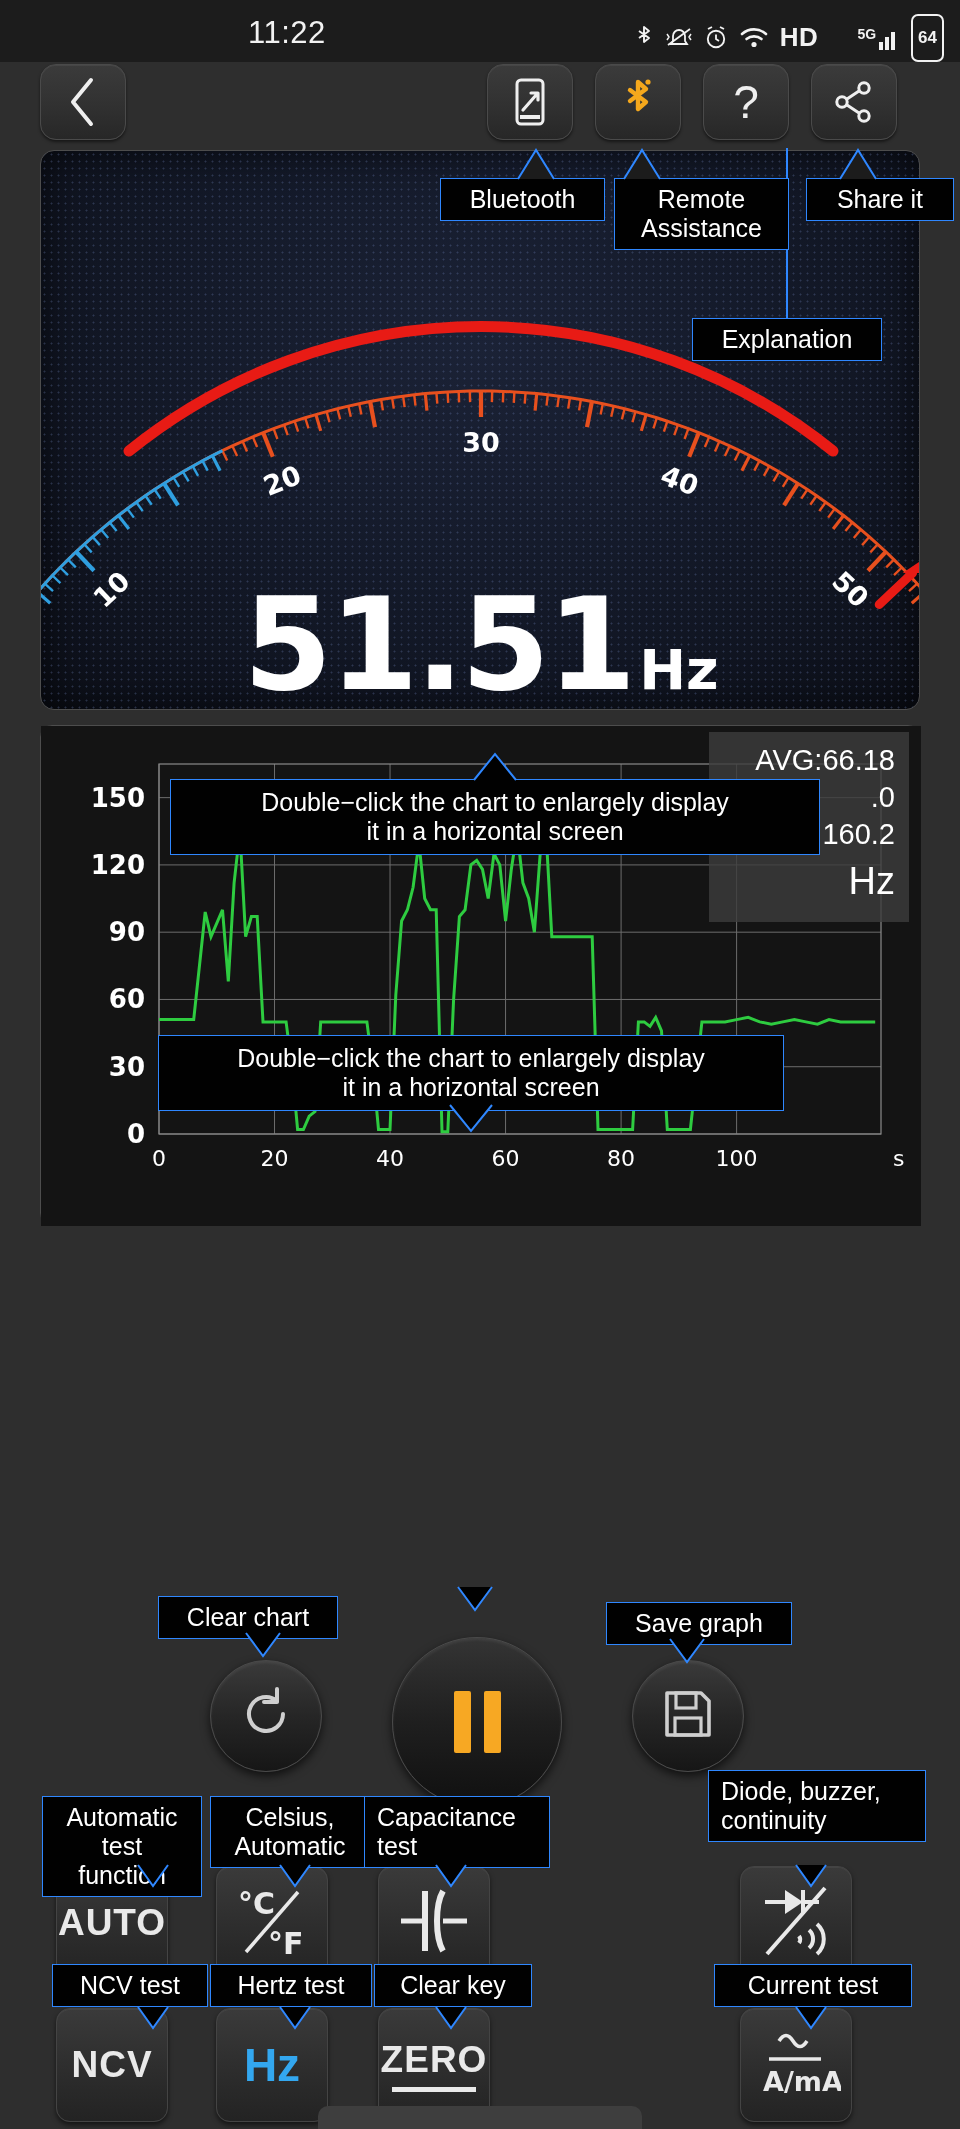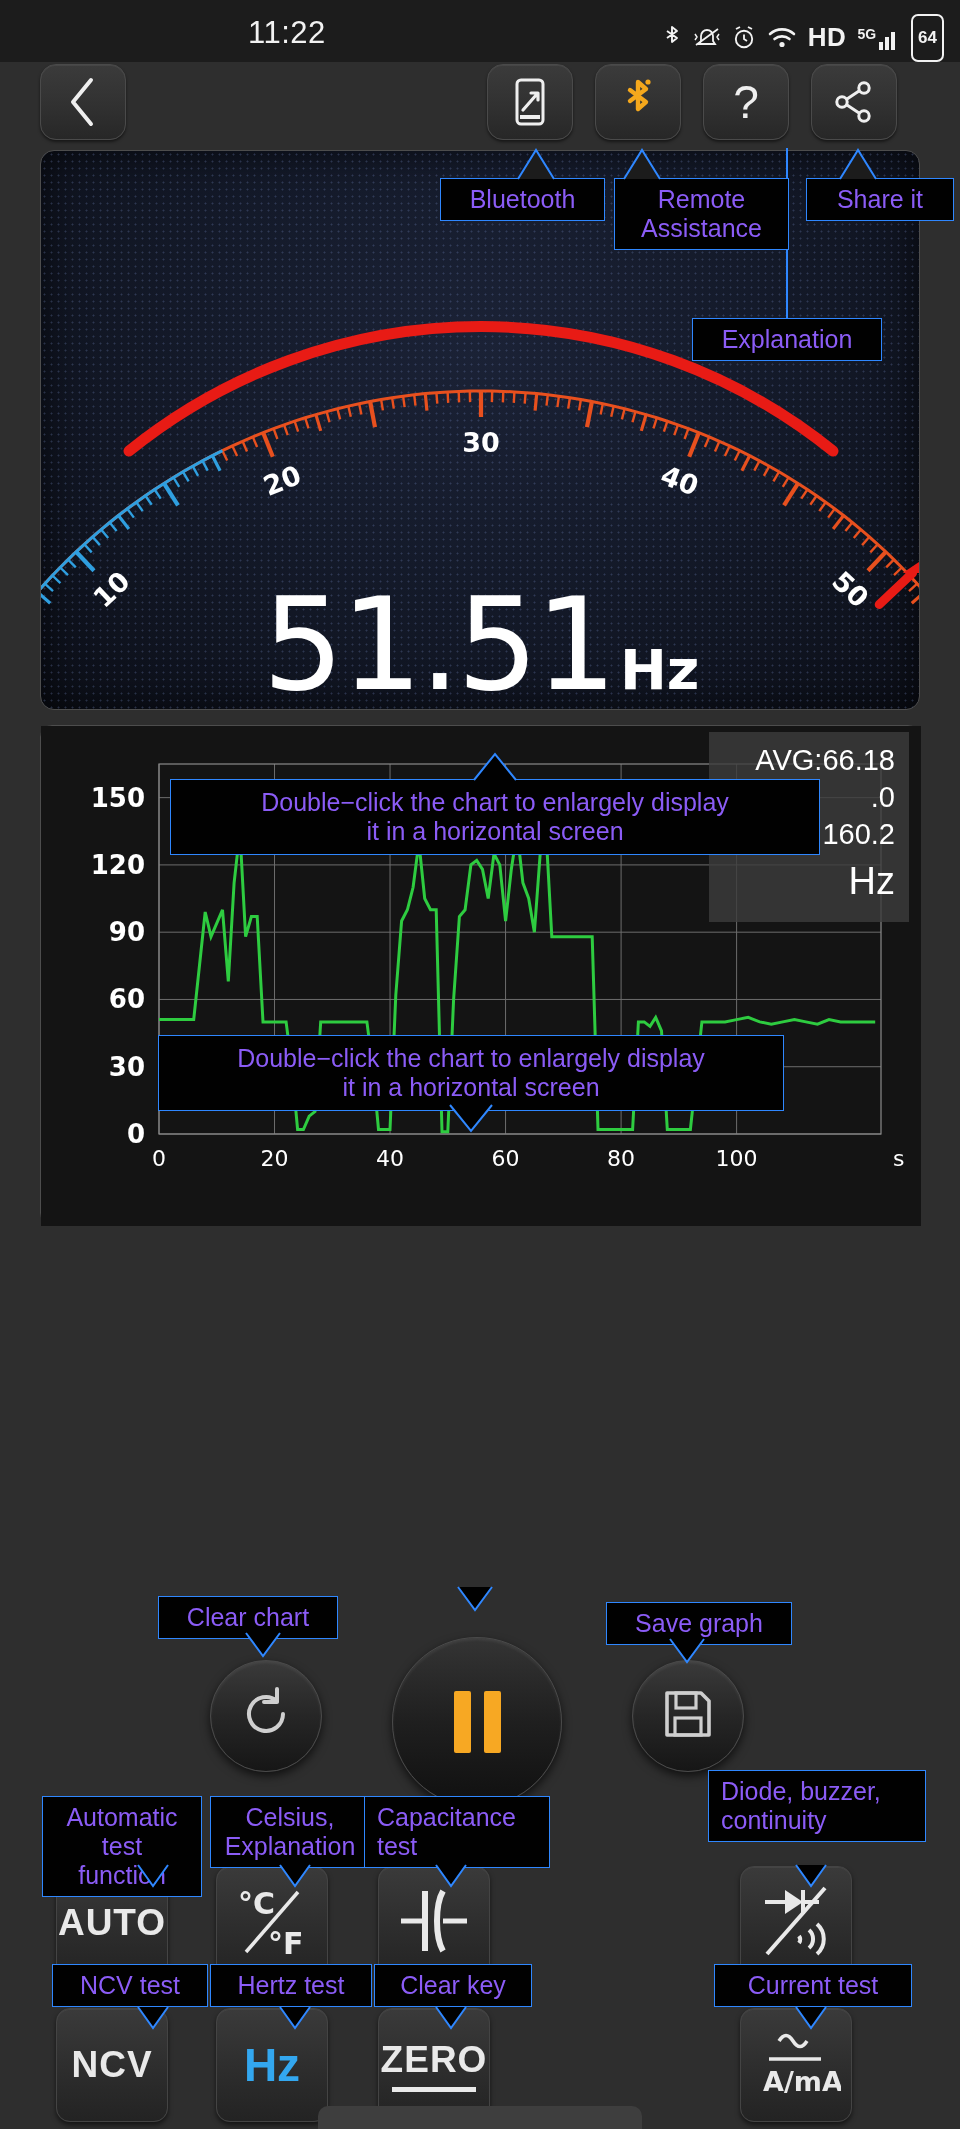--- a/index.html
+++ b/index.html
@@ -20,21 +20,21 @@
     position: absolute; left: 248px; top: 15px;
     color: #f2f2f2; font-size: 31px; letter-spacing: .5px;
   }
   .sb-icons {
     position: absolute; right: 16px; top: 14px;
     display: flex; align-items: center; gap: 11px;
     color: #f2f2f2;
   }
   .sb-icons svg { display: block; }
   .sb-hd { font-size: 26px; font-weight: 600; letter-spacing: .5px; }
-  .sb-5g { font-size: 14px; font-weight: 700; position:relative; top:-8px; }
+  .sb-5g { font-size: 14px; font-weight: 700; position:relative; top:-8px;margin-left:28px; }
   .sb-batt {
     border: 2.5px solid #f2f2f2; border-radius: 7px;
     padding: 12px 5px; font-size: 17px; font-weight: 600; line-height: 1.15;
   }
 
   
   .topbar { position: absolute; left: 0; top: 58px; width: 960px; height: 90px; }
   .tb-btn {
     position: absolute; top: 6px; width: 86px; height: 76px;
     background: linear-gradient(180deg,#3b3b3b 0%, #313131 55%, #272727 100%);
@@ -64,28 +64,28 @@
     background-image:
       radial-gradient(circle, rgba(110,130,185,.30) 0.9px, transparent 1.1px);
     background-size: 7px 7px;
   }
   .gauge-svg { position: absolute; left: 0; top: 0; }
   .readout {
     position: absolute; left: 0; top: 430px; width: 880px;
     text-align: center; color: #ffffff;
     font-family: "DejaVu Sans", sans-serif;
   }
-  .readout .val { font-size: 128px; font-weight: 400; letter-spacing: -3px; line-height: 1; margin-top: 34px; }
+  .readout .val { font-size: 128px; font-weight: 700; letter-spacing: -3px; line-height: 1; margin-top: 34px; }
   .readout .unit { font-size: 56px; font-weight: 600; margin-left: 6px; }
 
   
   .callout {
     position: absolute;
     background: #010101; border: 1.5px solid #2f87ff;
-    color: #8b5cf6; font-size: 25px; line-height: 1.16;
+    color: #ffffff; font-size: 25px; line-height: 1.16;
     padding: 6px 12px; text-align: center; white-space: pre-line;
     z-index: 30;
   }
   .ptr { position: absolute; z-index: 31; }
   .ptr svg { display:block; }
   .leader { position: absolute; background: #2f87ff; z-index: 29; }
 
   
   .chart-panel {
     position: absolute; left: 40px; top: 725px; width: 880px; height: 500px;
@@ -517,21 +517,21 @@
 
   <div class="callout" style="left:42px; top:1796px; width:160px;">Automatic
 test function</div>
   <div class="ptr" style="left:136px; top:1864px; transform:rotate(180deg);">
     <svg width="34" height="24">
         <path d="M2 23 L17 2 L32 23" fill="#010101" stroke="#2f87ff" stroke-width="2"></path>
       </svg>
   </div>
 
   <div class="callout" style="left:210px; top:1796px; width:160px;">Celsius,
-Explanation</div>
+Automatic</div>
   <div class="ptr" style="left:278px; top:1864px; transform:rotate(180deg);">
     <svg width="34" height="24">
         <path d="M2 23 L17 2 L32 23" fill="#010101" stroke="#2f87ff" stroke-width="2"></path>
       </svg>
   </div>
 
   <div class="callout" style="left:364px; top:1796px; width:186px; text-align:left;">Capacitance
 test</div>
   <div class="ptr" style="left:434px; top:1864px; transform:rotate(180deg);">
     <svg width="34" height="24">

